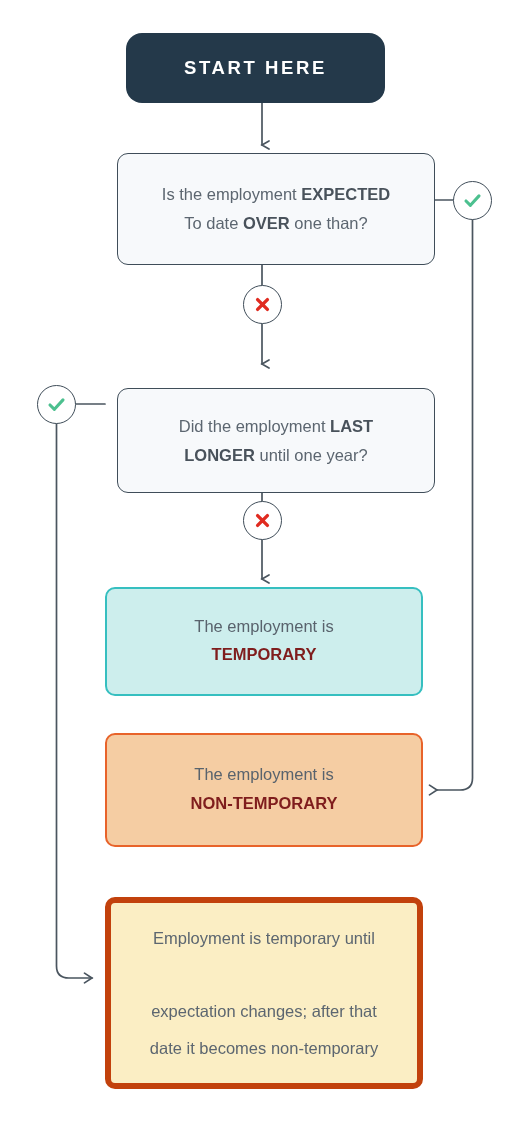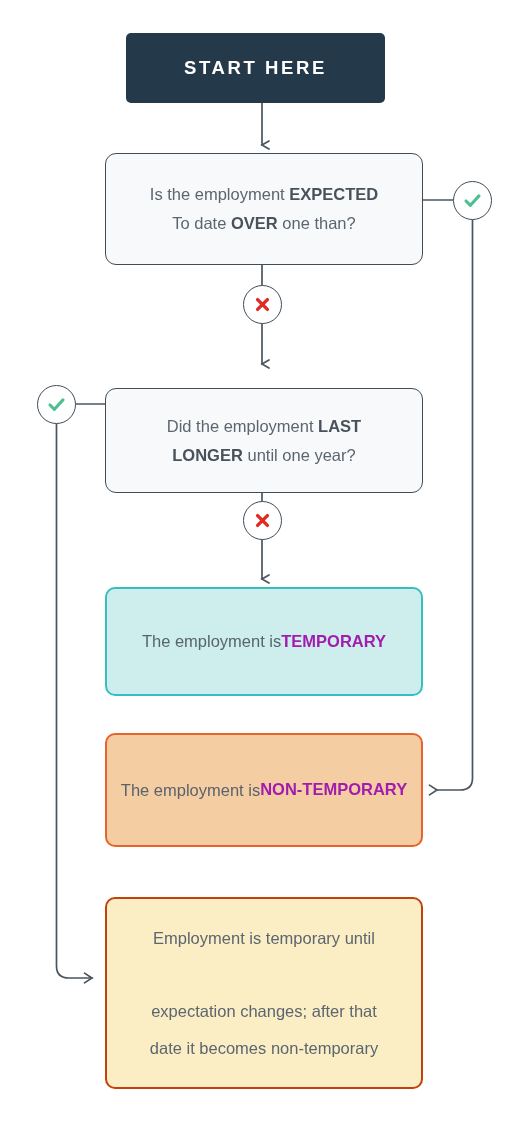--- a/index.html
+++ b/index.html
@@ -13,54 +13,54 @@
   #stage { position:relative; width:528px; height:1132px; }
 
   #wires { position:absolute; left:0; top:0; width:528px; height:1132px; pointer-events:none; }
 
   .node { position:absolute; border-radius:10px; display:flex; align-items:center;
           justify-content:center; text-align:center; }
 
   
   #start-node {
     left:126px; top:33px; width:259px; height:70px;
-    background:#24394a; border-radius:5px;
+    background:#24394a; border-radius:16px;
   }
   #start-node .label {
     color:#ffffff; font-size:18.5px; font-weight:bold;
     letter-spacing:2.6px; line-height:1;
   }
 
   
   .decision {
-    background:#f7f9fb; border:1.6px solid #3f4d59; border-radius:11px;
+    background:#f7f9fb; border:1.6px solid #3f4d59; border-radius:11px;margin-left:12px;
   }
   #q1-node { left:105px; top:153px; width:318px; height:112px; }
   #q2-node { left:105px; top:388px; width:318px; height:105px; }
   .q-text {
     color:#5c6670; font-size:16.5px; line-height:1.75; padding:0 18px;
   }
   .q-text b { color:#49525b; font-weight:bold; }
 
   
-  .outcome { flex-direction:row; }
+  .outcome { flex-direction:column; }
   .outcome .line1 { color:#59636d; font-size:16.5px; line-height:1.6; }
-  .outcome .line2 { color:#a21caf; font-size:16.5px; font-weight:bold; line-height:1.9; }
+  .outcome .line2 { color:#7f1d1d; font-size:16.5px; font-weight:bold; line-height:1.9; }
 
   #temporary-node {
     left:105px; top:587px; width:318px; height:109px;
     background:#cdeeed; border:2px solid #36bfc0; border-radius:10px;
   }
   #nontemporary-node {
     left:105px; top:733px; width:318px; height:114px;
     background:#f5cda3; border:2px solid #e8632a; border-radius:10px;
   }
   #note-node {
     left:105px; top:897px; width:318px; height:192px;
-    background:#fbeec4; border:2px solid #c2410c; border-radius:10px;
+    background:#fbeec4; border:6px solid #c2410c; border-radius:10px;
   }
   #note-node .note-text {
     color:#5c6670; font-size:16.5px; line-height:2.22; padding:0 14px;
   }
 
   
   .badge {
     position:absolute; width:39px; height:39px; border-radius:50%;
     background:#ffffff; border:1.6px solid #3f4d59;
     display:flex; align-items:center; justify-content:center;

